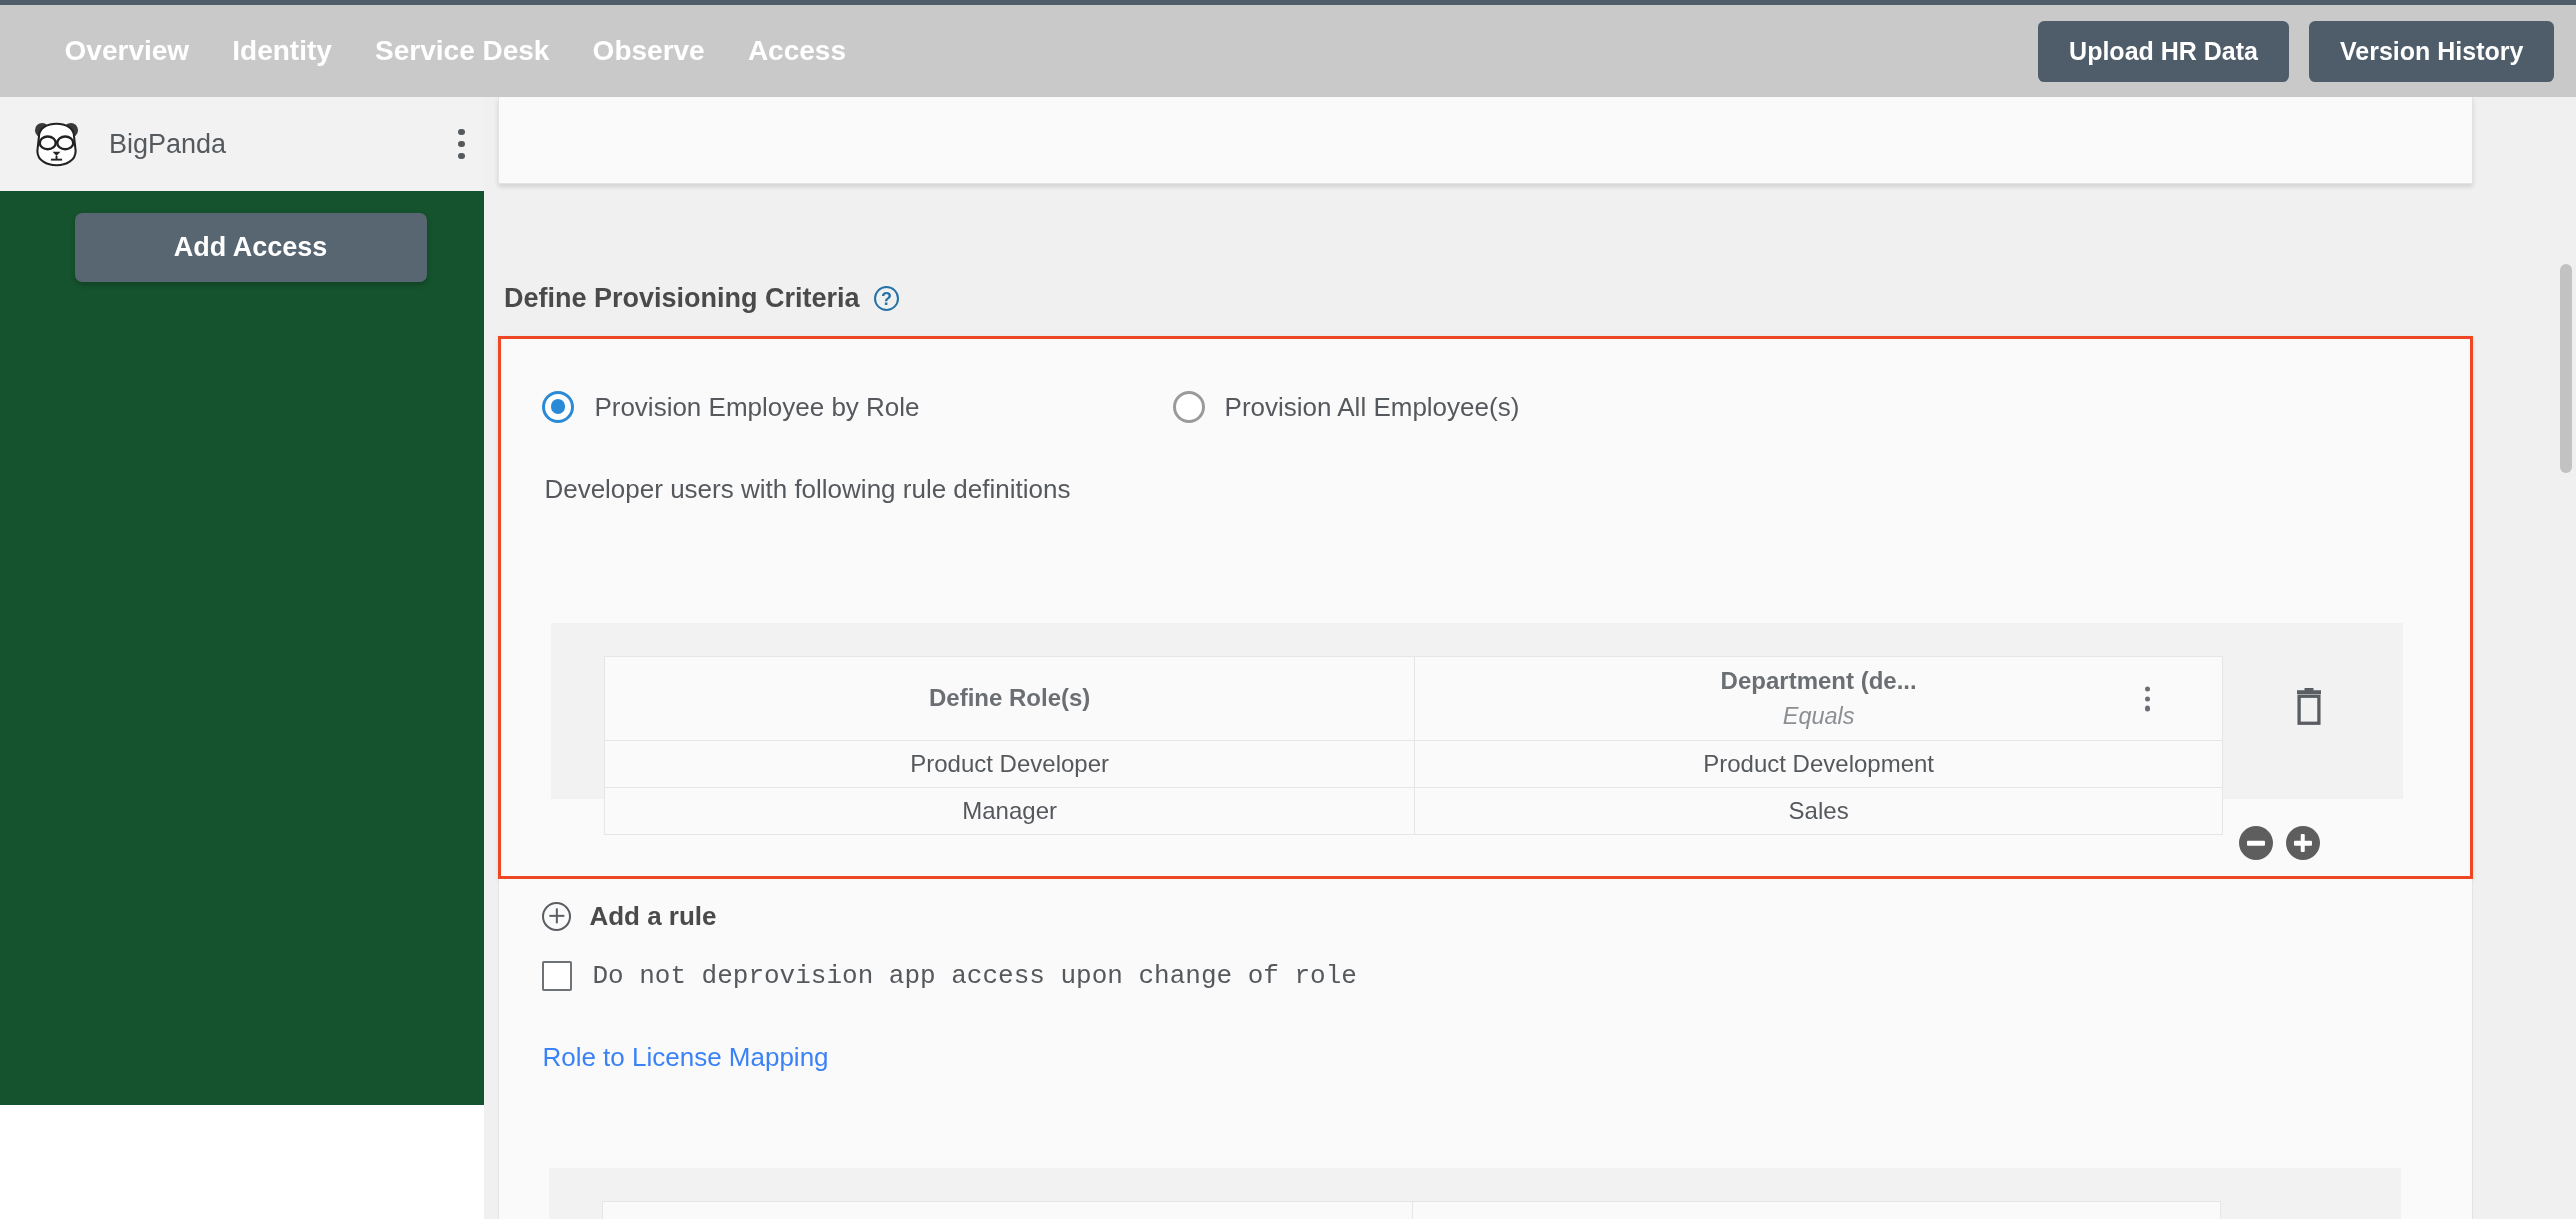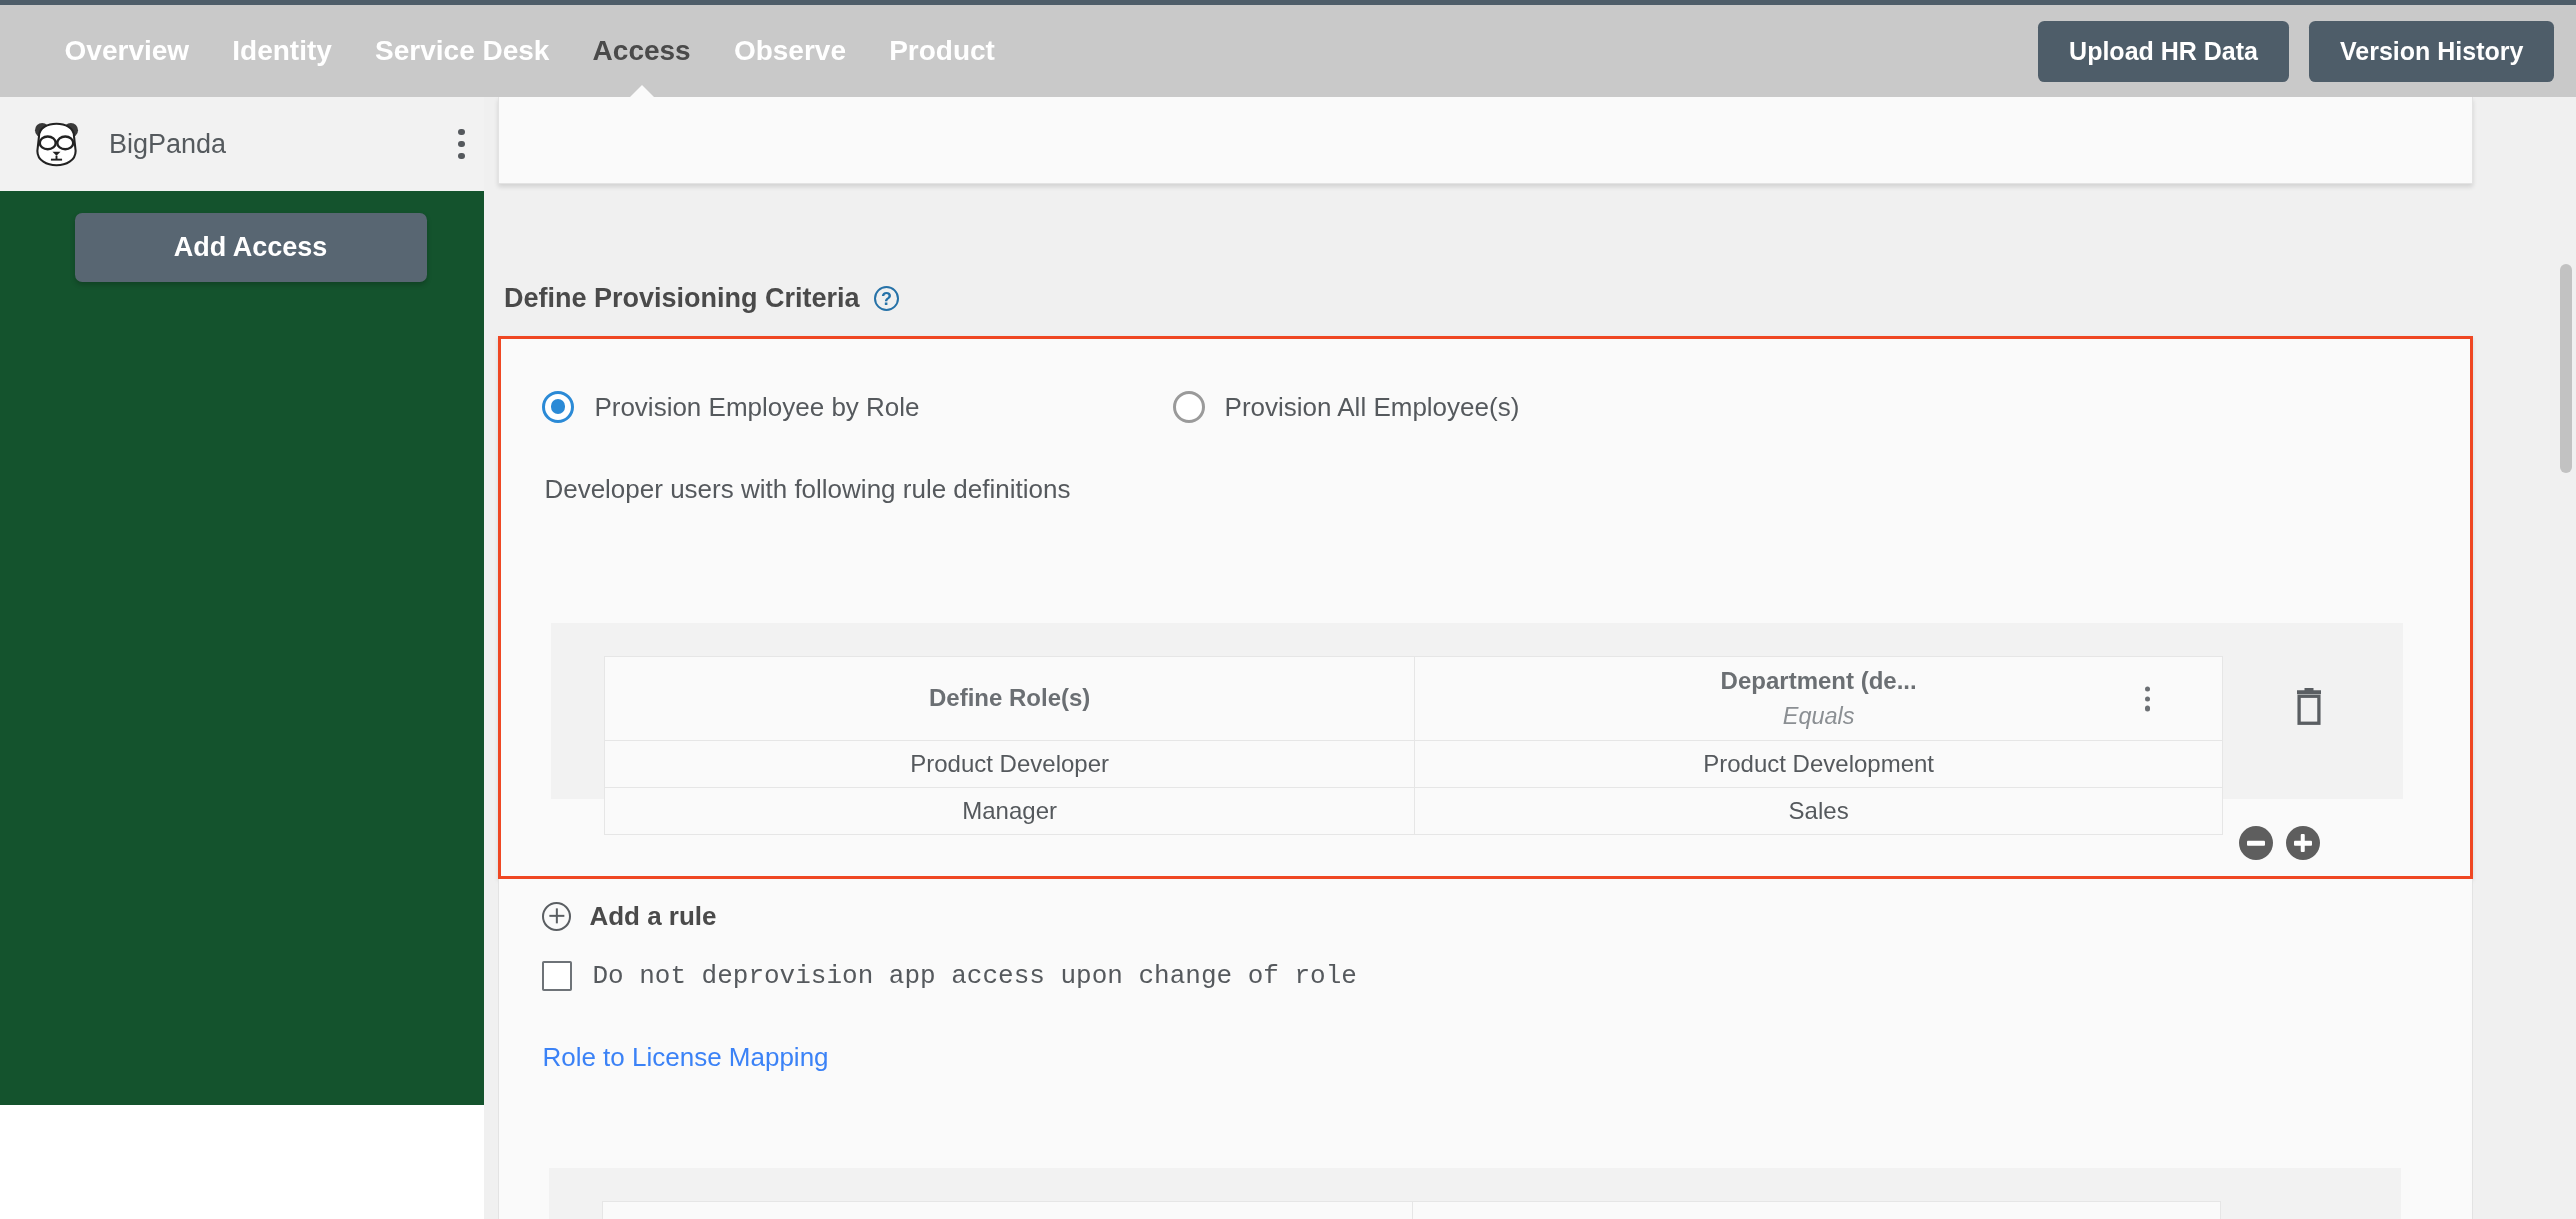--- a/index.html
+++ b/index.html
@@ -458,23 +458,22 @@
   }
 </style>
 </head>
 <body>
 
 <div class="topbar">
   <div class="nav-items">
     <div class="nav-item">Overview</div>
     <div class="nav-item">Identity</div>
     <div class="nav-item">Service Desk</div>
-    <div class="nav-item active">Access</div>
     <div class="nav-item">Observe</div>
-    <div class="nav-item">Product</div>
+    <div class="nav-item">Access</div>
   </div>
   <div class="topbar-actions">
     <button class="btn-dark">Upload HR Data</button>
     <button class="btn-dark">Version History</button>
   </div>
 </div>
 
 <div class="sidebar">
   <div class="app-row">
     <span class="app-logo">

